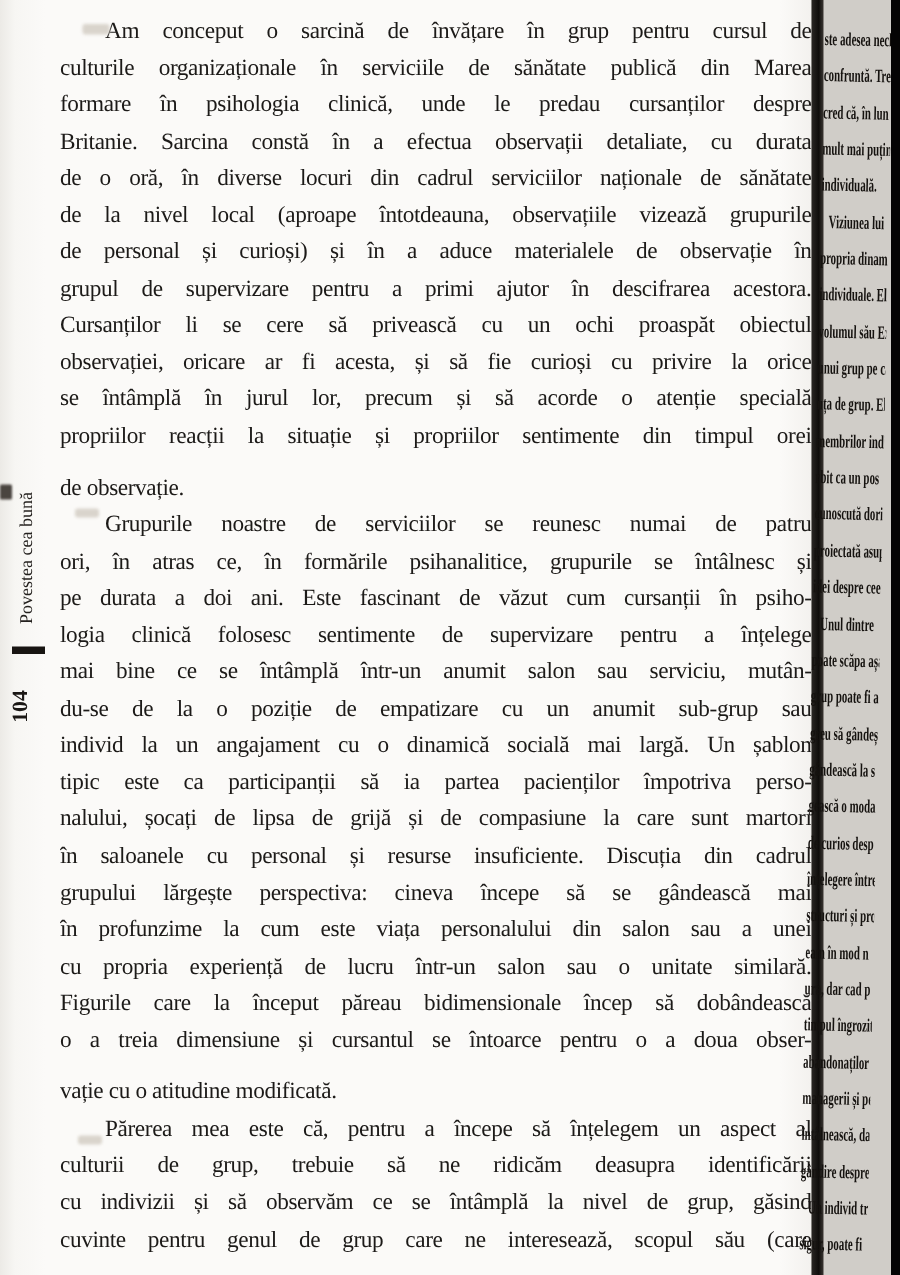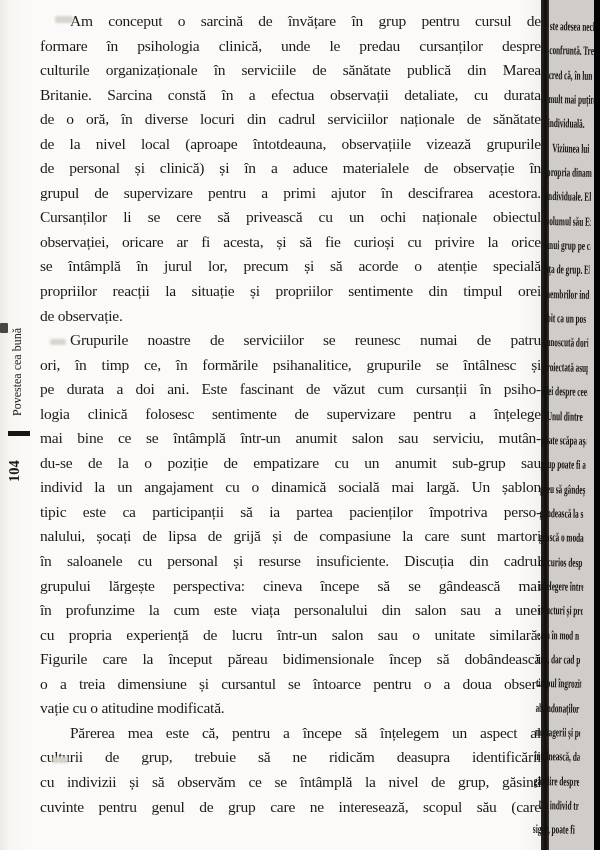--- a/index.html
+++ b/index.html
@@ -11,21 +11,21 @@
   
   .text-block{
     position:absolute;left:40px;top:9px;width:501px;
     color:#1c1a18;font-size:15.5px;line-height:24.55px;letter-spacing:-0.25px;
   }
   .line{
     height:24.55px;overflow:hidden;
     text-align:justify;text-align-last:justify;
   }
   .line.indent{text-indent:30px;}
-  .line.para-end{text-align-last:left;}
+  .line.para-end{text-align-last:left;margin-top:10px;}
   
   .margin-title{
     position:absolute;left:-47px;top:364px;width:130px;height:16px;
     transform:rotate(-90deg);transform-origin:center;
     font-size:12px;color:#24211e;text-align:center;white-space:nowrap;
   }
   .margin-rule{position:absolute;left:8px;top:431px;width:22px;height:5px;background:#181512;}
   .margin-pagenum{
     position:absolute;left:-5px;top:462px;width:40px;height:18px;
     transform:rotate(-90deg);transform-origin:center;
@@ -50,34 +50,34 @@
 <body>
 
 <div class="scan">
 
   <div class="margin-title">Povestea cea bună</div>
   <div class="margin-rule"></div>
   <div class="margin-pagenum">104</div>
 
   <div class="text-block">
       <div class="line indent">Am conceput o sarcină de învățare în grup pentru cursul de</div>
+      <div class="line">culturile organizaționale în serviciile de sănătate publică din Marea</div>
       <div class="line">formare în psihologia clinică, unde le predau cursanților despre</div>
-      <div class="line">culturile organizaționale în serviciile de sănătate publică din Marea</div>
       <div class="line">Britanie. Sarcina constă în a efectua observații detaliate, cu durata</div>
       <div class="line">de o oră, în diverse locuri din cadrul serviciilor naționale de sănătate</div>
       <div class="line">de la nivel local (aproape întotdeauna, observațiile vizează grupurile</div>
-      <div class="line">de personal și clinică) și în a aduce materialele de observație în</div>
+      <div class="line">de personal și curioși) și în a aduce materialele de observație în</div>
       <div class="line">grupul de supervizare pentru a primi ajutor în descifrarea acestora.</div>
-      <div class="line">Cursanților li se cere să privească cu un ochi naționale obiectul</div>
+      <div class="line">Cursanților li se cere să privească cu un ochi proaspăt obiectul</div>
       <div class="line">observației, oricare ar fi acesta, și să fie curioși cu privire la orice</div>
       <div class="line">se întâmplă în jurul lor, precum și să acorde o atenție specială</div>
       <div class="line">propriilor reacții la situație și propriilor sentimente din timpul orei</div>
       <div class="line para-end">de observație.</div>
       <div class="line indent">Grupurile noastre de serviciilor se reunesc numai de patru</div>
-      <div class="line">ori, în timp ce, în formările psihanalitice, grupurile se întâlnesc și</div>
+      <div class="line">ori, în atras ce, în formările psihanalitice, grupurile se întâlnesc și</div>
       <div class="line">pe durata a doi ani. Este fascinant de văzut cum cursanții în psiho-</div>
       <div class="line">logia clinică folosesc sentimente de supervizare pentru a înțelege</div>
       <div class="line">mai bine ce se întâmplă într-un anumit salon sau serviciu, mutân-</div>
       <div class="line">du-se de la o poziție de empatizare cu un anumit sub-grup sau</div>
       <div class="line">individ la un angajament cu o dinamică socială mai largă. Un șablon</div>
       <div class="line">tipic este ca participanții să ia partea pacienților împotriva perso-</div>
       <div class="line">nalului, șocați de lipsa de grijă și de compasiune la care sunt martori</div>
       <div class="line">în saloanele cu personal și resurse insuficiente. Discuția din cadrul</div>
       <div class="line">grupului lărgește perspectiva: cineva începe să se gândească mai</div>
       <div class="line">în profunzime la cum este viața personalului din salon sau a unei</div>

